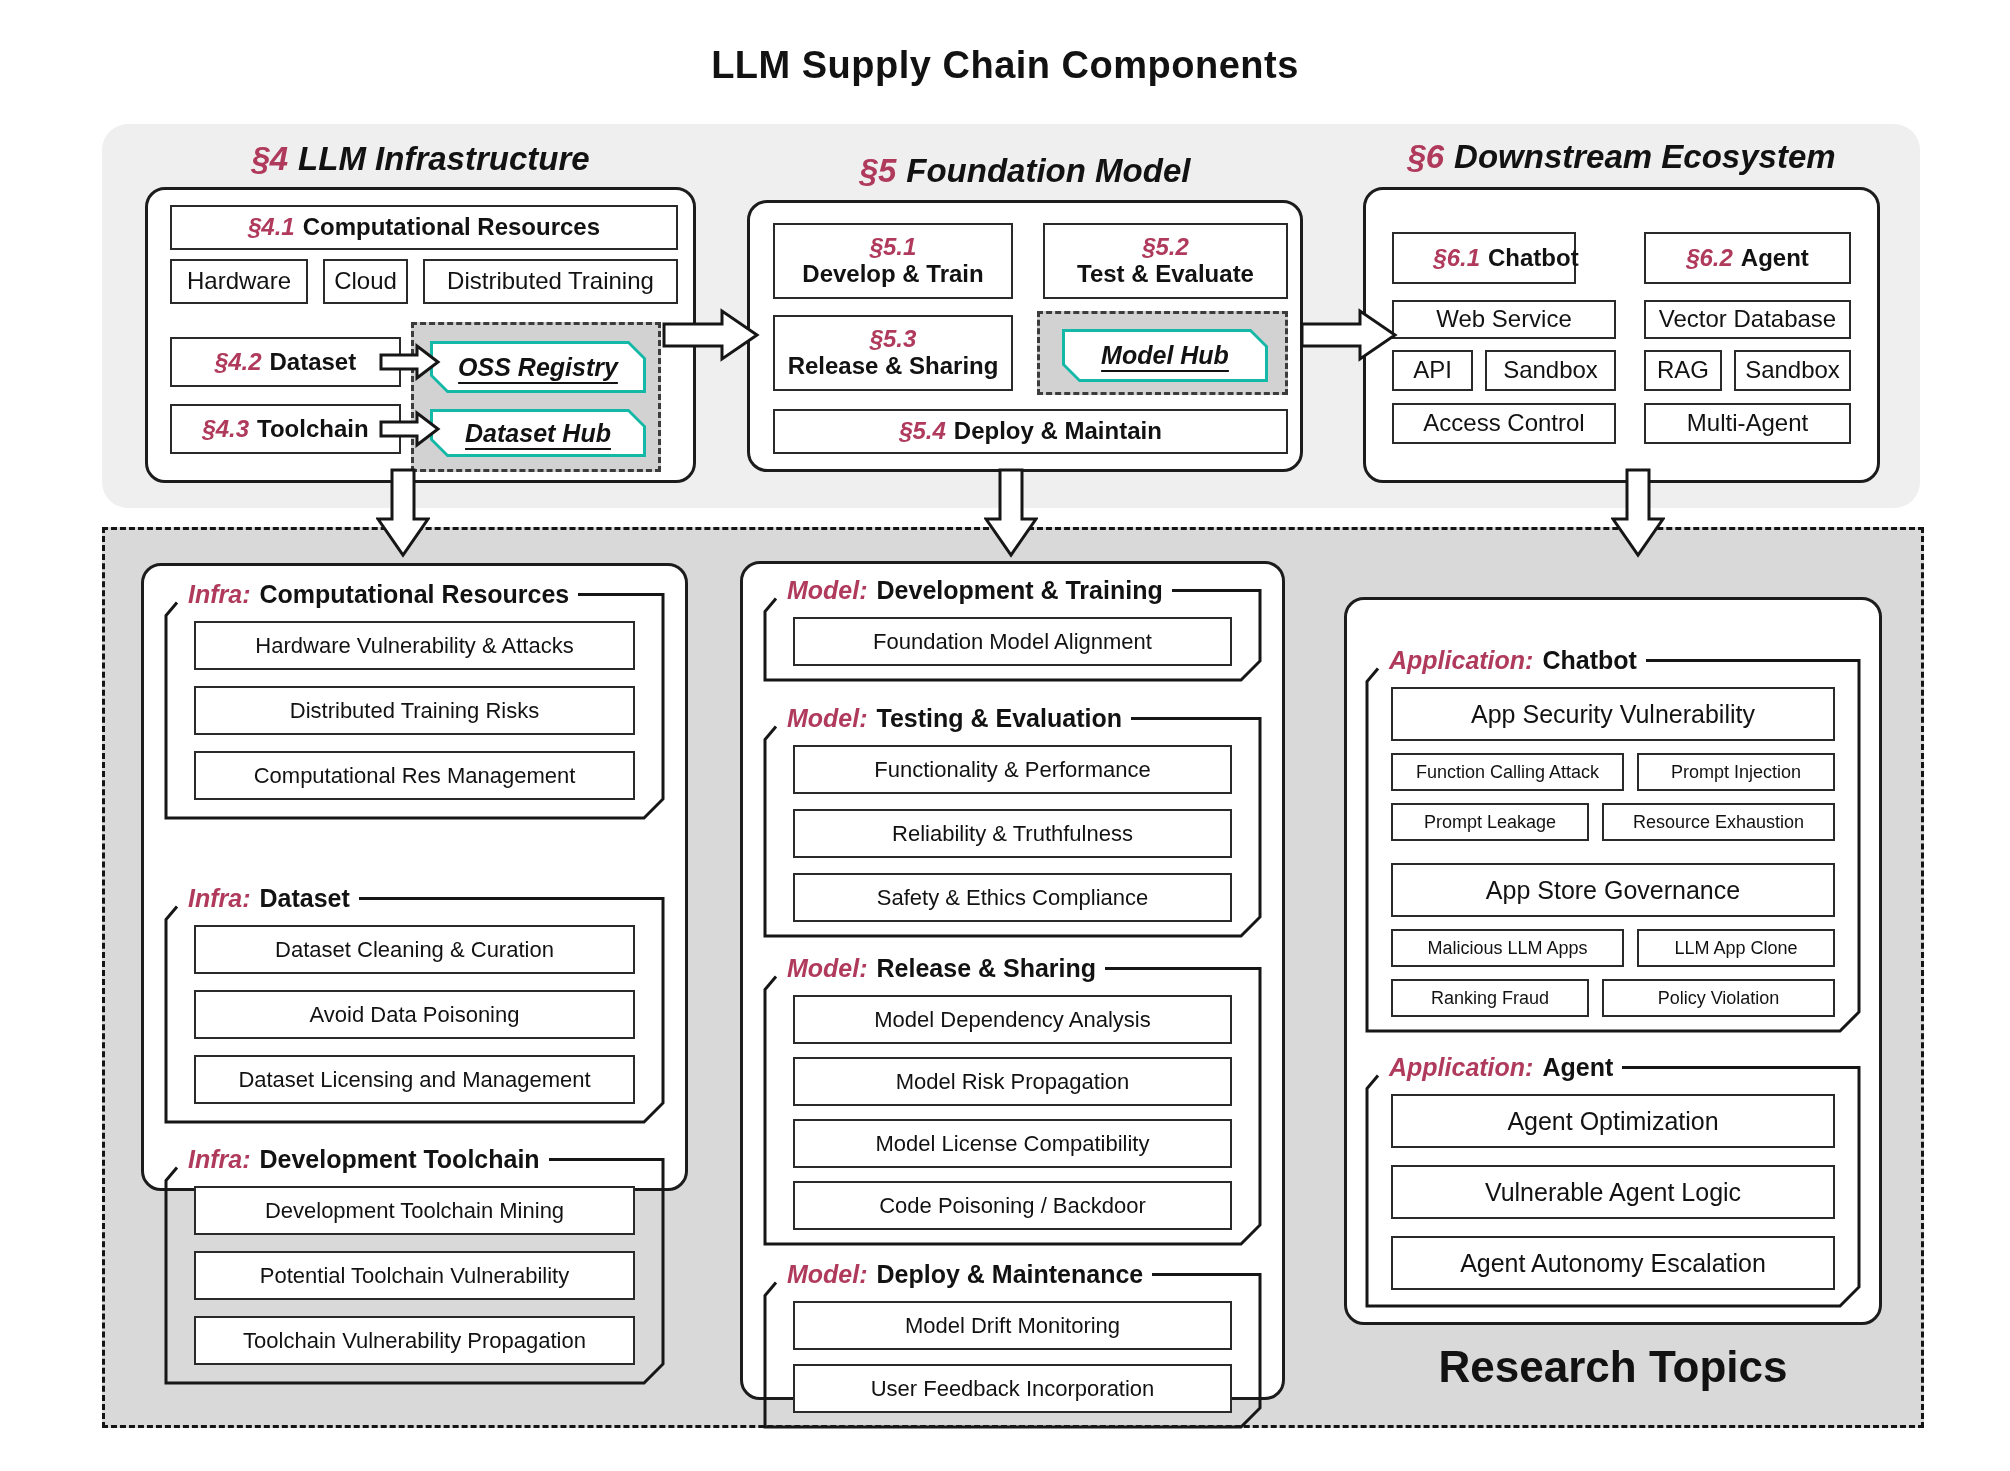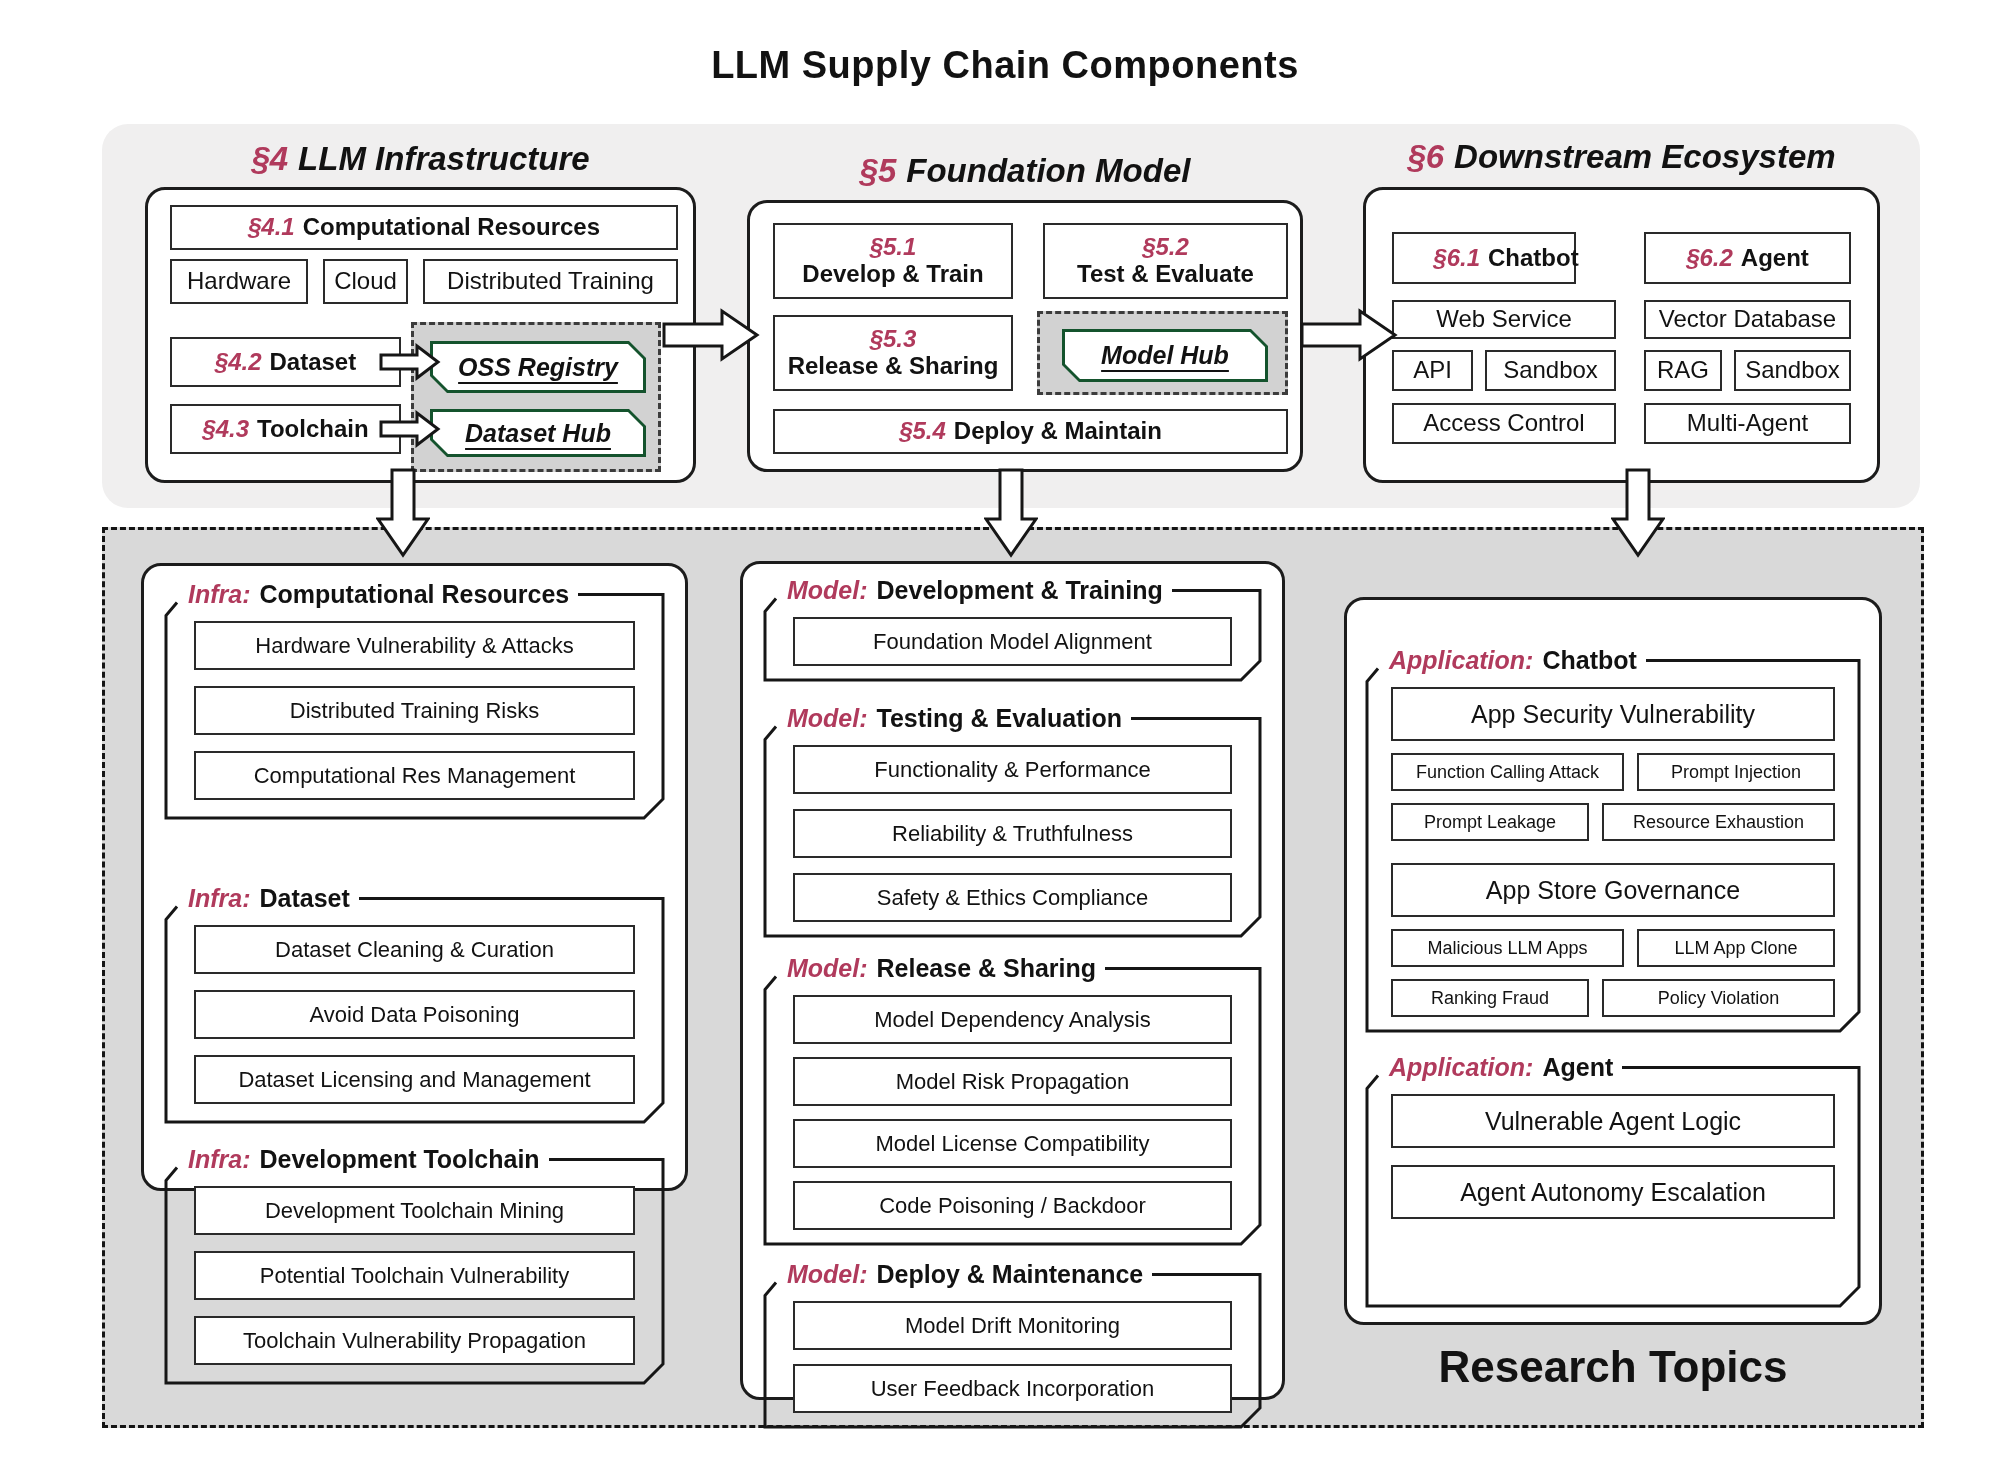--- a/index.html
+++ b/index.html
@@ -24,21 +24,21 @@
   .cell .num{color:#b03a5c;font-weight:bold;font-style:italic;margin-right:8px;}
   .cell .nm{font-weight:bold;}
   .cell.plain{font-weight:normal;}
   .cell.twoline{flex-direction:column;font-weight:bold;}
   .cell.twoline .num{margin-right:0;}
 
   
   .hubpanel{background:#d2d2d2;border:3px dashed #3c3c3c;}
 
   
-  .snip{background:#14532d;clip-path:polygon(0 0,calc(100% - 17px) 0,100% 17px,100% 100%,17px 100%,0 calc(100% - 17px));}
+  .snip{background:#14b8a6;clip-path:polygon(0 0,calc(100% - 17px) 0,100% 17px,100% 100%,17px 100%,0 calc(100% - 17px));}
   .snip-in{position:absolute;inset:3px;background:#ffffff;display:flex;align-items:center;justify-content:center;
            clip-path:polygon(0 0,calc(100% - 15px) 0,100% 15px,100% 100%,15px 100%,0 calc(100% - 15px));}
   .hub-label{font-style:italic;font-weight:600;font-size:25px;text-decoration:underline;text-underline-offset:6px;text-decoration-thickness:2px;}
 
   
   .rcol{background:#ffffff;border:3.5px solid #1c1c1c;border-radius:20px;display:flex;flex-direction:column;}
   .rgroup{position:relative;margin:0 20px;}
   .rg-head{position:relative;z-index:1;padding-left:24px;margin-bottom:10px;white-space:nowrap;}
   .rg-title{display:inline-block;font-size:25px;background:transparent;}
   .rg-prefix{color:#b03a5c;font-weight:bold;font-style:italic;margin-right:9px;}
@@ -285,19 +285,20 @@
         <div class="ritem small fx115">Policy Violation</div>
       </div>
     </div>
   </div>
   <div class="rgroup" style="margin:20px 18px 0 18px;padding-bottom:18px;">
       <svg class="rg-outline" width="496" height="255" viewBox="0 0 496 255">
         <path d="M 257 14.5 L 494 14.5 L 494 234 L 475 253 L 2 253 L 2 35.5 L 13 22.5" fill="none" stroke="#161616" stroke-width="3" stroke-linejoin="miter"></path>
       </svg>
     <div class="rg-head"><span class="rg-title"><span class="rg-prefix">Application:</span><span class="rg-name">Agent</span></span></div>
     <div class="rg-items" style="gap:17px;padding:2px 26px 0 26px;">
+      <div class="ritem wide">Agent Optimization</div>
       <div class="ritem wide">Vulnerable Agent Logic</div>
       <div class="ritem wide">Agent Autonomy Escalation</div>
     </div>
   </div>
 </div>
 
 <div class="abs research-label" style="left:1344px;top:1342px;width:538px;">Research Topics</div>
 
 </body></html>

